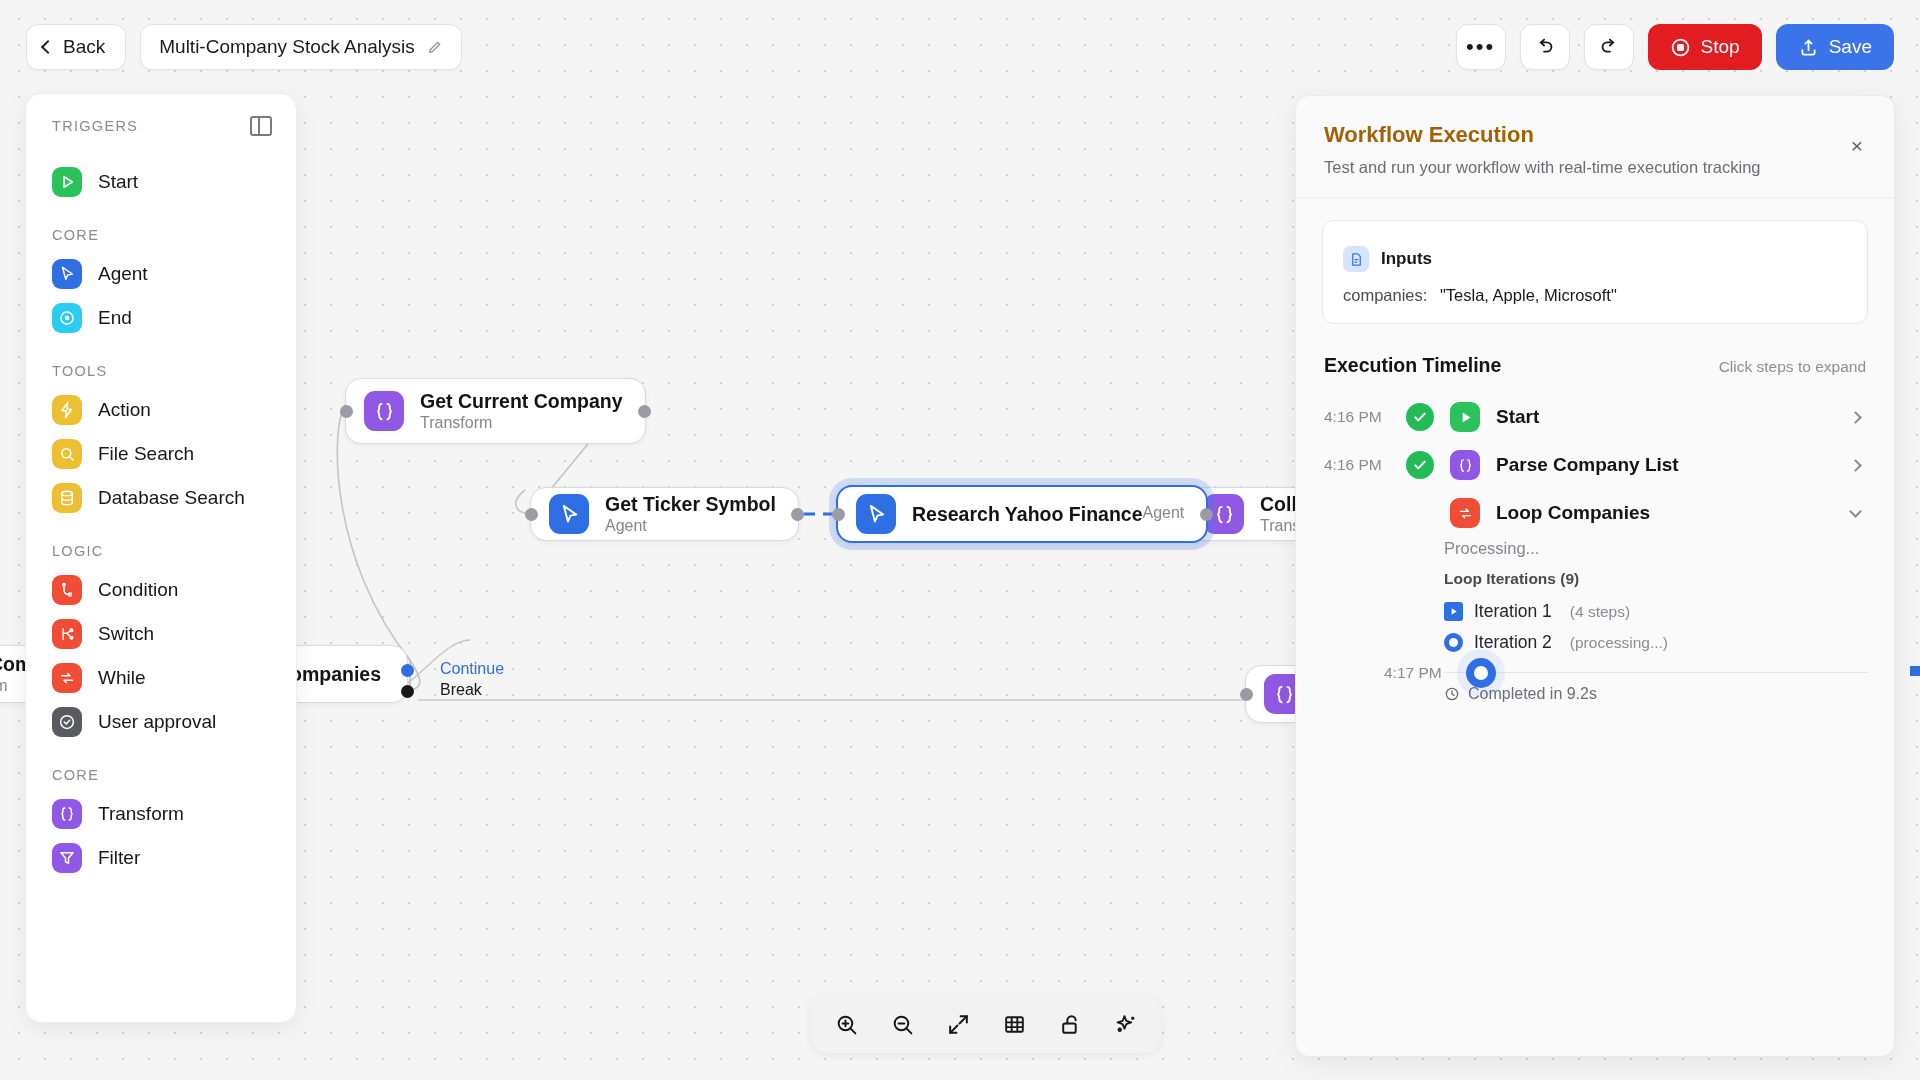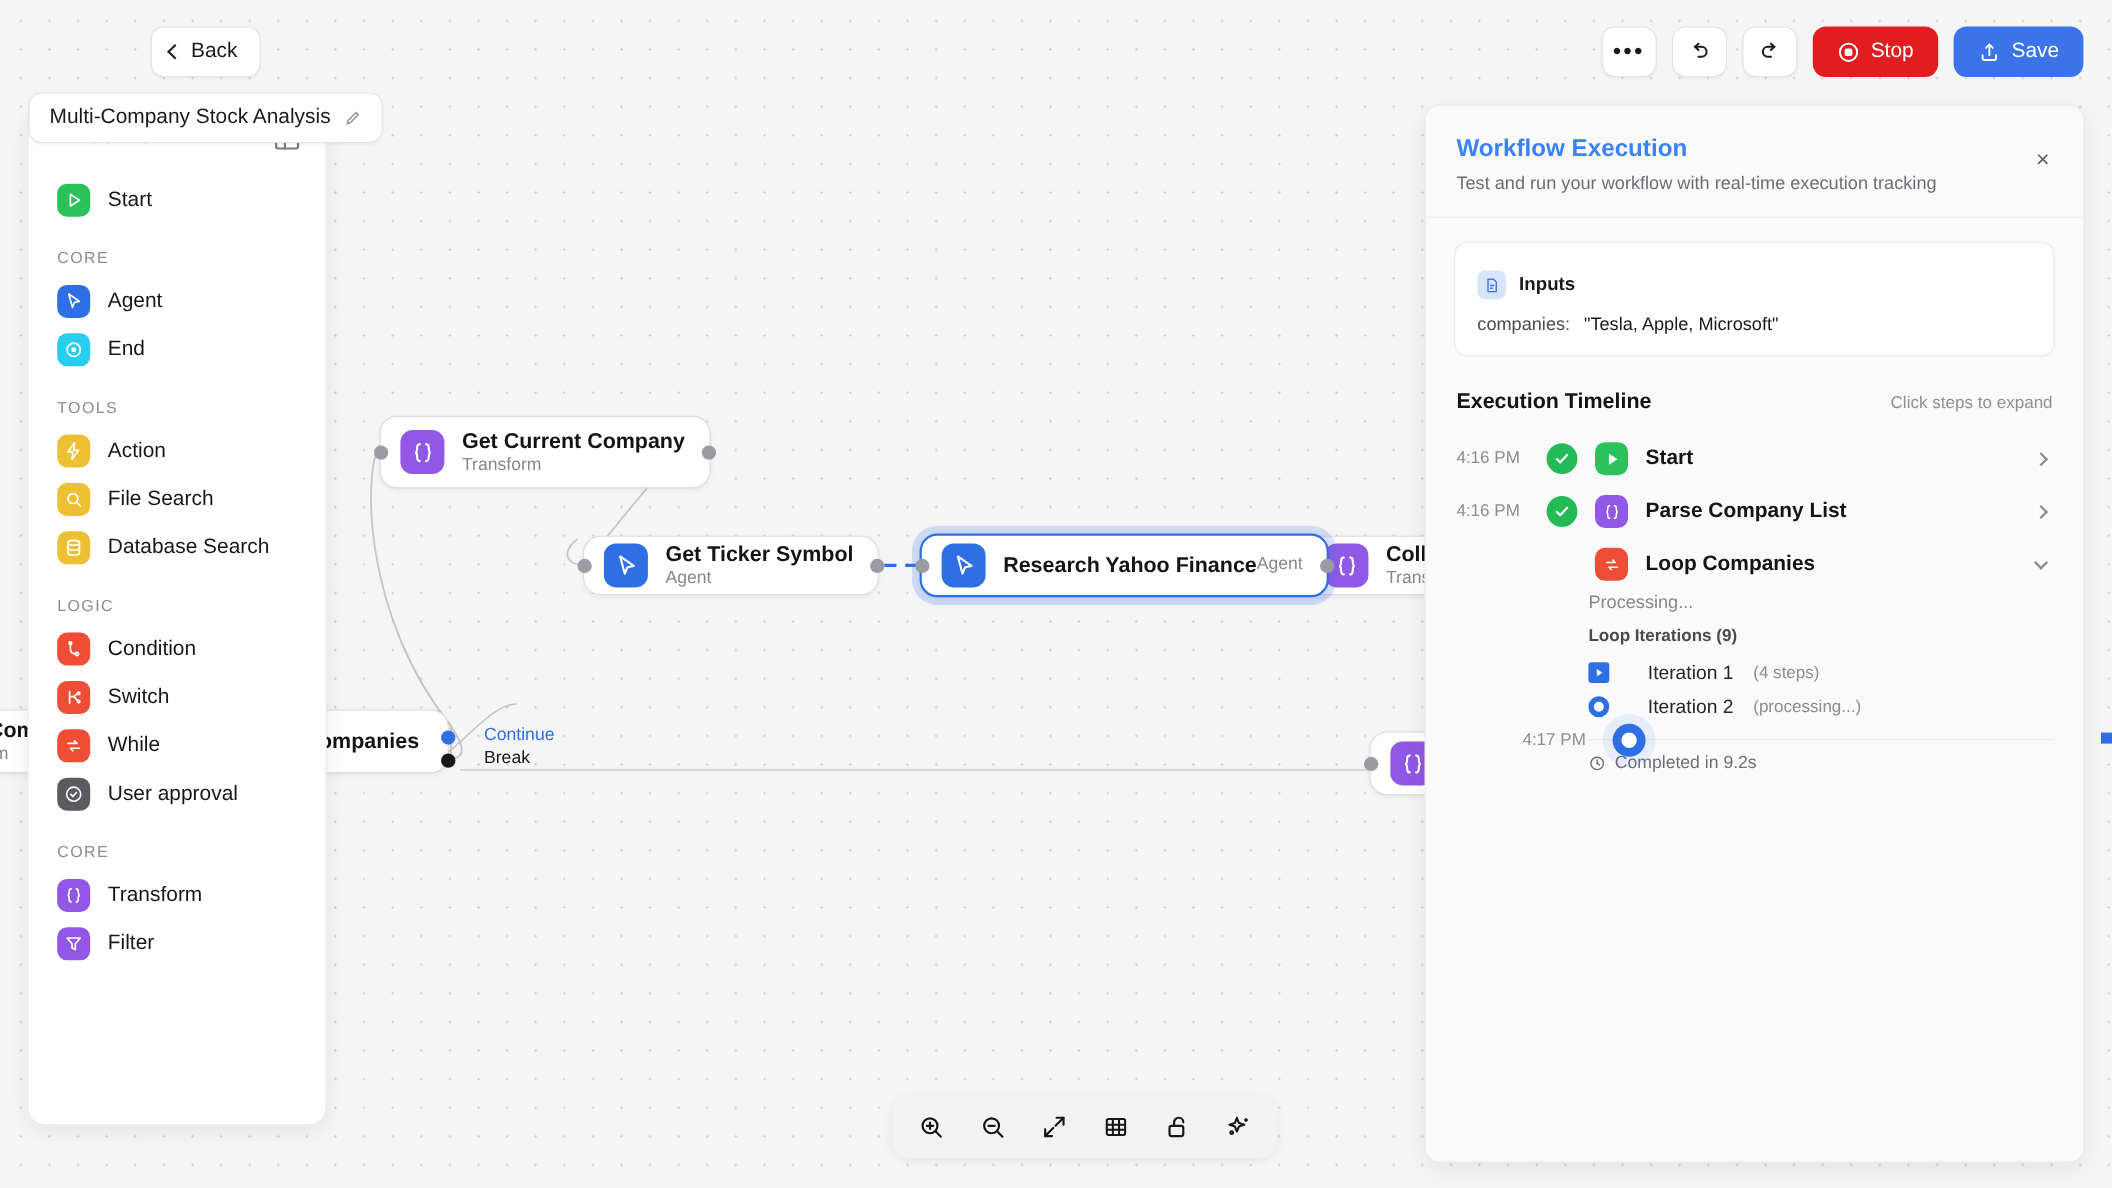--- a/index.html
+++ b/index.html
@@ -14,21 +14,21 @@
   
   .canvas {
     position: absolute; inset: 0;
     background-color: #f5f5f6;
     background-image: radial-gradient(circle, #d2d2d6 1.1px, transparent 1.2px);
     background-size: 26px 26px;
     background-position: 6px 6px;
   }
 
   
-  .topbar-left { position: absolute; left: 26px; top: 24px; display: flex; gap: 14px; align-items: center; z-index: 40; flex-direction: column; }
+  .topbar-left { position: absolute; left: 26px; top: 24px; display: flex; gap: 14px; align-items: center; z-index: 40; }
   .btn-back {
     display: flex; align-items: center; gap: 10px;
     height: 46px; padding: 0 20px 0 16px;
     background: #ffffff; border: 1px solid #e2e2e5; border-radius: 12px;
     font-size: 19px; color: #1b1b1d; cursor: pointer;
     box-shadow: 0 1px 2px rgba(0,0,0,.04);
   }
   .chev-left { width: 10px; height: 10px; border-left: 2px solid #222; border-bottom: 2px solid #222; transform: rotate(45deg); display:inline-block; }
   .title-chip {
     display: flex; align-items: center; gap: 12px;
@@ -95,21 +95,21 @@
   .bottombar .tb { width: 34px; height: 34px; display:flex; align-items:center; justify-content:center; cursor:pointer; }
   .bottombar svg { width: 25px; height: 25px; }
 
   
   .exec-panel {
     position: absolute; right: 25px; top: 95px; width: 600px; height: 962px;
     background: #fafafa; border: 1px solid #eaeaec; border-radius: 14px;
     box-shadow: 0 6px 26px rgba(0,0,0,.07); z-index: 35; overflow: hidden;
   }
   .exec-head { padding: 26px 30px 20px 28px; border-bottom: 1px solid #ededef; position: relative; }
-  .exec-title { font-size: 22px; font-weight: 600; color: #3b82f6; }
+  .exec-title { font-size: 22px; font-weight: 600; color: #a16207; }
   .exec-sub { font-size: 16.5px; color: #6d6d75; margin-top: 10px; }
   .exec-close { position: absolute; right: 26px; top: 40px; width: 22px; height: 22px; cursor: pointer; color: #5c5c64; font-size: 21px; line-height: 20px; text-align: center; }
   .exec-body { padding: 22px 26px 0 26px; }
   .inputs-card { background: #fff; border: 1px solid #e8e8ea; border-radius: 12px; padding: 25px 20px 18px; }
   .inputs-head { display: flex; align-items: center; gap: 12px; }
   .inputs-ico { width: 26px; height: 26px; border-radius: 7px; background: #d6e4fd; display:flex; align-items:center; justify-content:center; }
   .inputs-ico svg { width: 15px; height: 15px; }
   .inputs-label { font-size: 17px; font-weight: 600; color: #18181b; }
   .inputs-kv { margin-top: 14px; font-size: 16.5px; }
   .kv-key { color: #4a4a52; }
@@ -127,21 +127,21 @@
   .tl-name { font-size: 19px; font-weight: 600; color: #141417; flex: 1; }
   .chev { width: 9px; height: 9px; border-right: 2px solid #8a8a92; border-bottom: 2px solid #8a8a92; transform: rotate(-45deg); margin-right: 6px; }
   .chev.down { transform: rotate(45deg); margin-bottom: 4px; }
   .tl-detail { padding-left: 122px; }
   .tl-proc { font-size: 16.5px; color: #86868e; margin: 2px 0 12px; }
   .tl-iters-label { font-size: 15.5px; font-weight: 600; color: #4a4a52; margin-bottom: 8px; }
   .iter-row { display: flex; align-items: center; gap: 11px; padding: 5px 0; cursor: pointer; }
   .iter-sq { width: 19px; height: 19px; border-radius: 3px; background: #2f6fe4; display:flex; align-items:center; justify-content:center; flex:none; }
   .iter-sq svg { width: 11px; height: 11px; }
   .iter-ring { width: 19px; height: 19px; border-radius: 50%; border: 5px solid #2f6fe4; background: #fff; flex: none; }
-  .iter-name { font-size: 17.5px; color: #25252a; margin-left: 24px; }
+  .iter-name { font-size: 17.5px; color: #25252a; }
   .iter-meta { font-size: 15.5px; color: #8b8b93; margin-left: 7px; }
   .spinner-big { width: 30px; height: 30px; border-radius: 50%; border: 8px solid #2f6fe4; background: #fff; box-shadow: 0 0 0 9px rgba(47,111,228,.09); }
   .tl-divider { height: 1px; background: #e6e6e9; margin: 14px 0 12px; }
   .tl-completed { display: flex; align-items: center; gap: 8px; font-size: 16px; color: #6d6d75; }
   .tl-completed svg { width: 16px; height: 16px; }
 </style>
 </head>
 <body>
 
 <div id="root">

